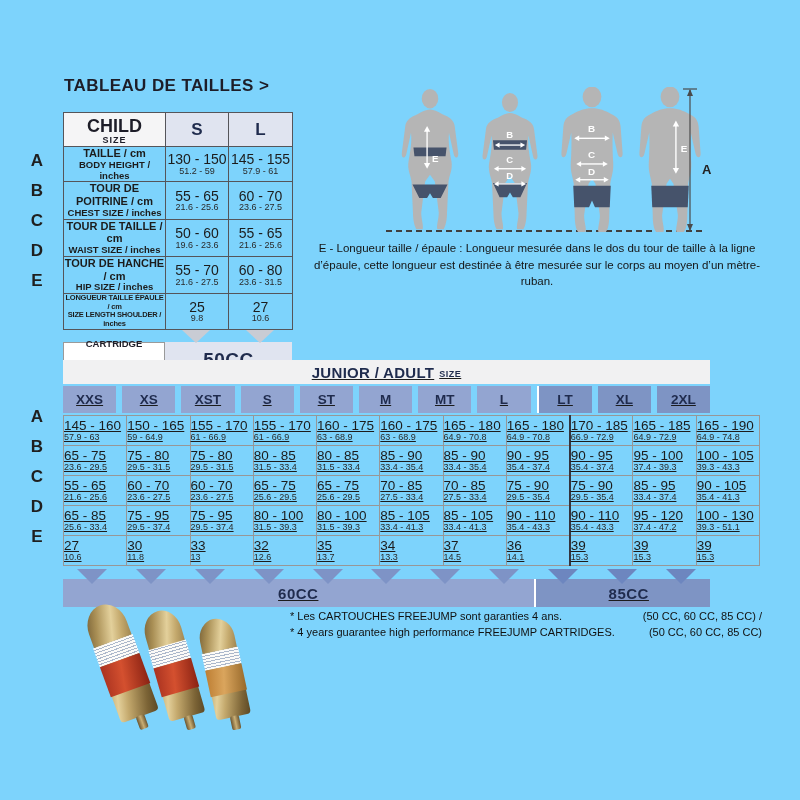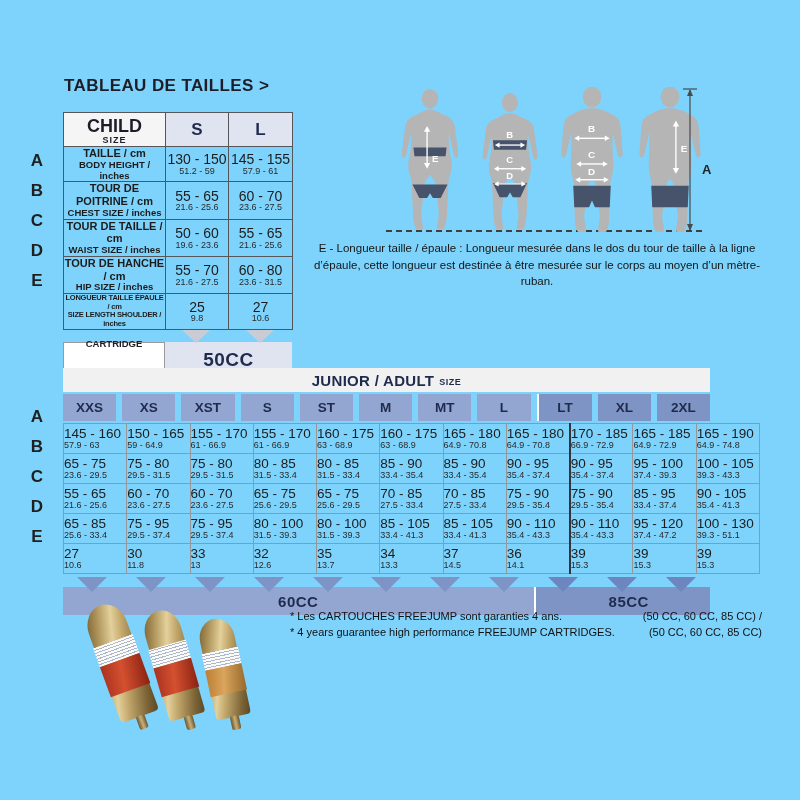--- a/index.html
+++ b/index.html
@@ -48,21 +48,21 @@
   .fig{position:absolute;}
   .fig svg{display:block;}
   .dimline{position:absolute;left:296px;top:2px;}
   .dim-a{position:absolute;left:316px;top:78px;font-size:13px;font-weight:700;color:#222;}
 
   
   .notes{position:absolute;left:308px;top:240px;width:458px;text-align:center;}
   .notes p{font-size:11.5px;line-height:1.45;color:#151515;margin-bottom:13px;}
 
   
-  .adult-wrap{position:absolute;left:63px;top:368px;width:647px;}
+  .adult-wrap{position:absolute;left:63px;top:360px;width:647px;text-decoration:underline;}
   .at-header{height:24px;background:var(--band_gray);display:flex;align-items:center;justify-content:center;gap:5px;margin-bottom:2px;}
   .at-header .t{font-size:15px;font-weight:700;color:var(--navy);letter-spacing:.3px;}
   .at-header .s{font-size:9px;font-weight:700;color:var(--navy);letter-spacing:.5px;margin-top:3px;}
   .at-cols{display:flex;height:27px;margin-bottom:2px;gap:6px;}
   .acol{flex:1;background:var(--light_blue);display:flex;align-items:center;justify-content:center;font-size:13.5px;font-weight:700;color:var(--navy);}
   .acol.dark{background:var(--dark_blue);}
   .acol.firstdark{border-left:2px solid #fff;}
   table.adultt{border-collapse:collapse;width:697px;table-layout:fixed;}
   table.adultt td{border:1px solid var(--border_mid);text-align:left;vertical-align:middle;height:30px;padding:0;}
   table.adultt td.groupdiv{border-left:2px solid #34343e;}

